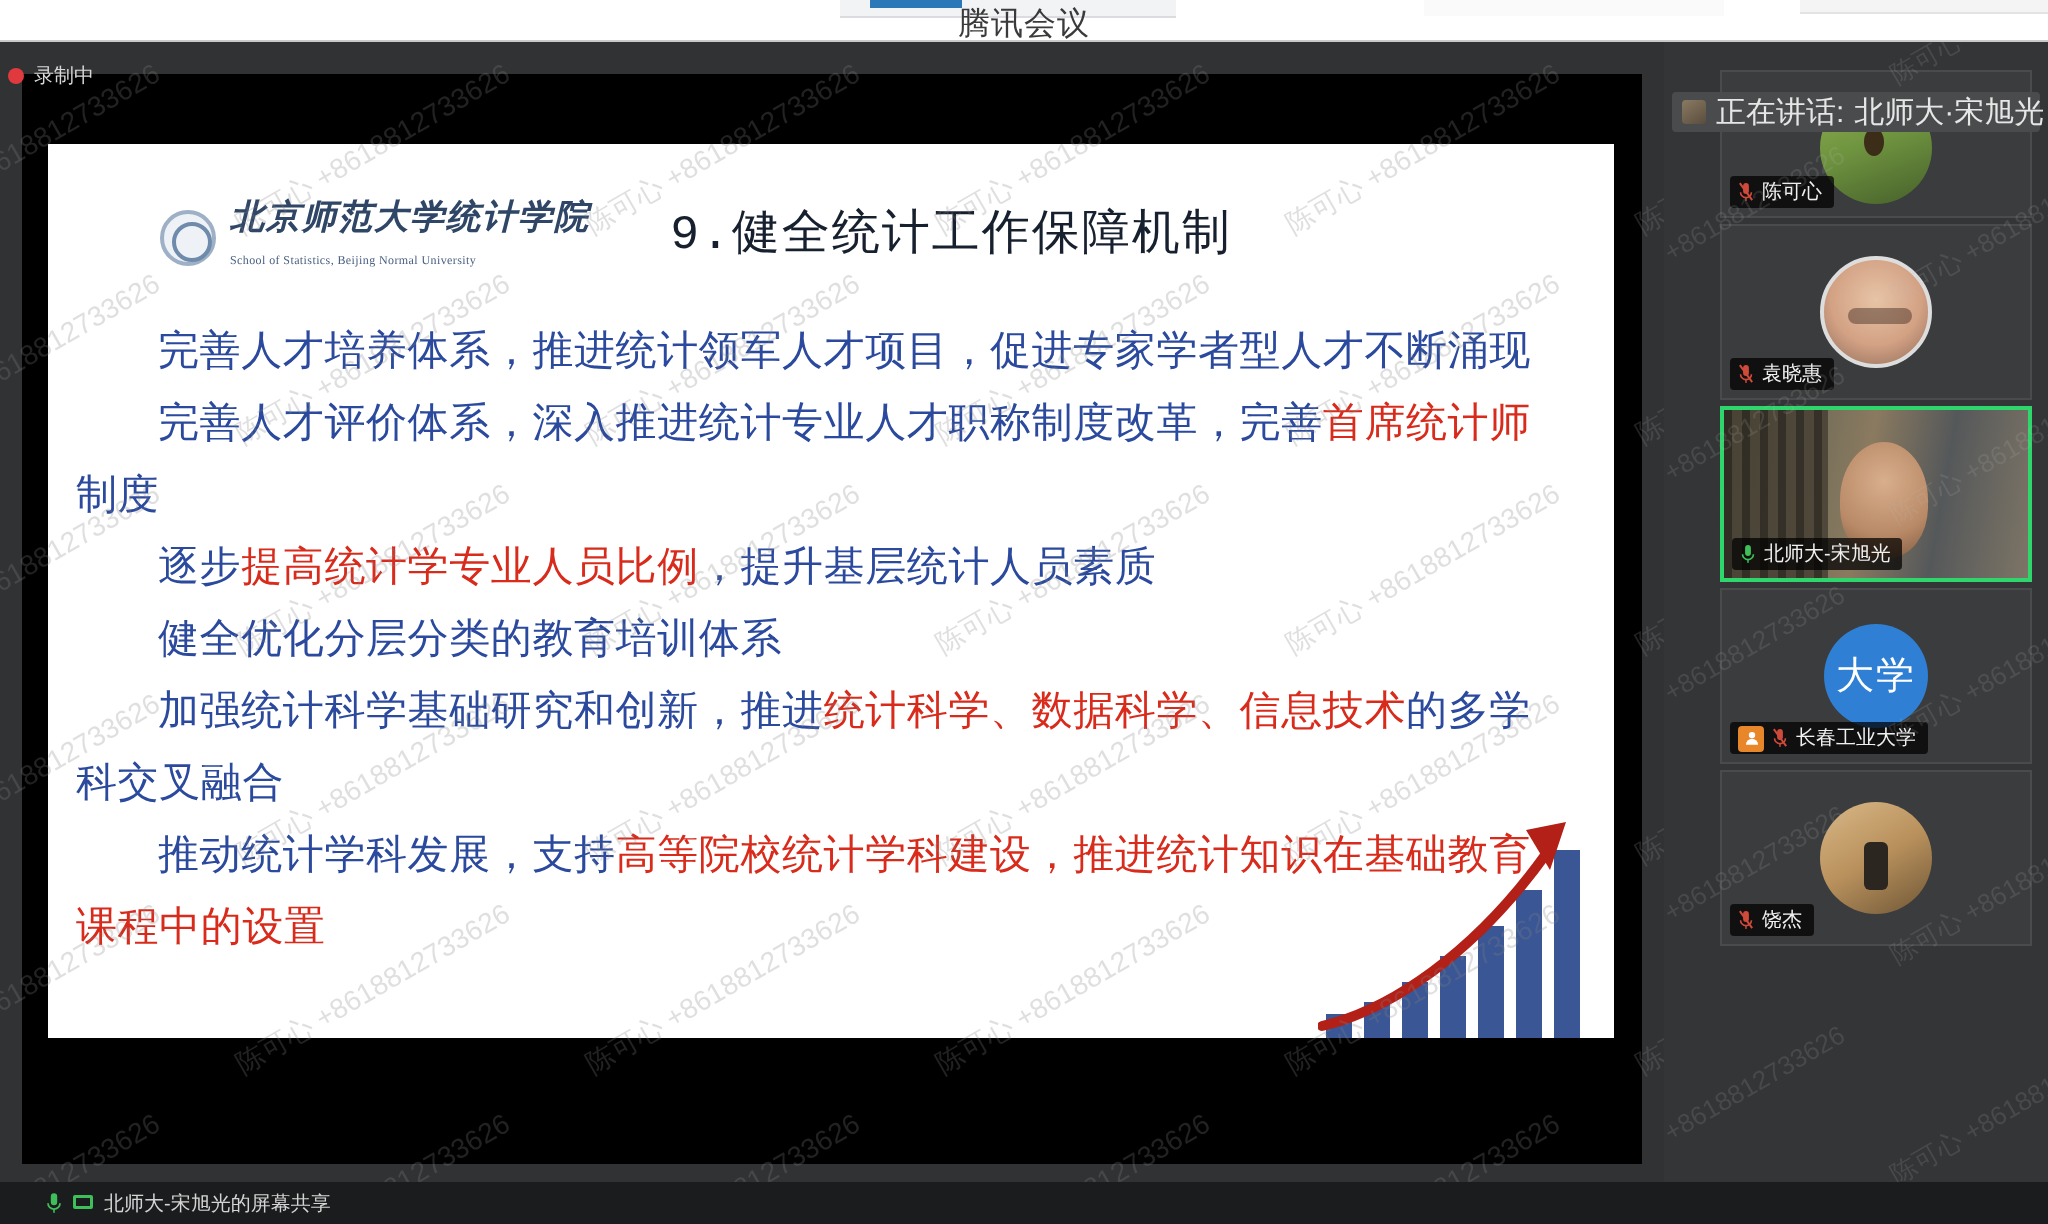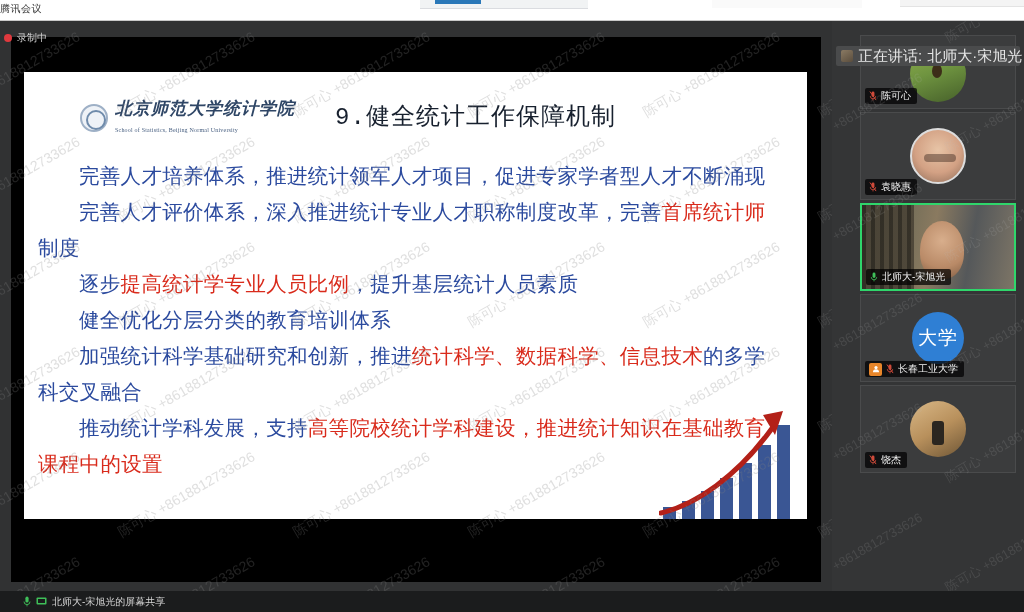--- a/index.html
+++ b/index.html
@@ -28,22 +28,22 @@
   }
   .tabfrag2 {
     position:absolute; top:0; left:712px; width:150px; height:8px;
     background:#fafafa;
   }
   .tabfrag3 {
     position:absolute; top:0; left:900px; width:124px; height:7px;
     background:#f4f4f4; border-bottom:1px solid #e3e3e3;
   }
   .os-title {
-    position:absolute; left:0; top:2px; width:1024px; text-align:left;
-    font-size:10px; color:#3a3a3a; letter-spacing:.5px;
+    position:absolute; left:0; top:2px; width:1024px; text-align:center;
+    font-size:16px; color:#3a3a3a; letter-spacing:.5px;
   }
   .os-rule {
     position:absolute; left:0; top:20px; width:1024px; height:1px;
     background:#c9c9c9;
   }
 
   
   .meeting {
     position:absolute; left:0; top:21px; width:928px; height:591px;
     background:#2f3031;

